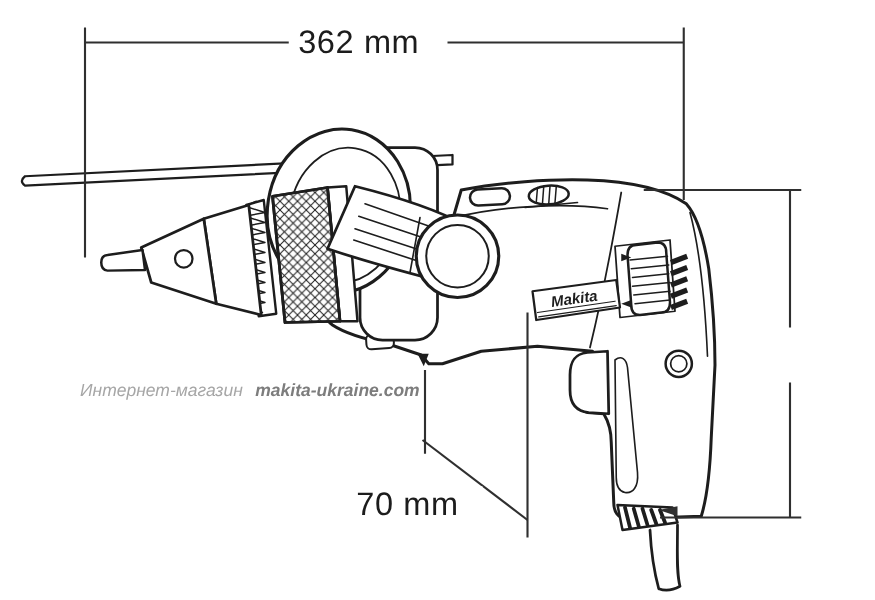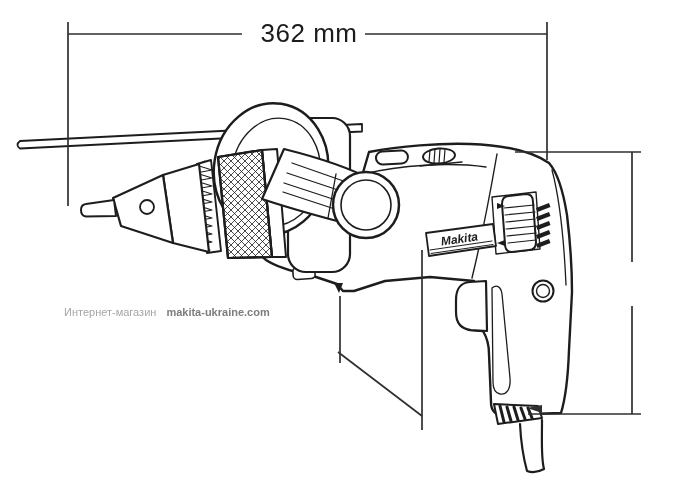--- a/index.html
+++ b/index.html
@@ -5,26 +5,27 @@
   html,body{margin:0;padding:0;background:#fff;}
   #canvas{
     position:relative;width:700px;height:480px;background:#ffffff;
     font-family:"Liberation Sans",sans-serif;overflow:hidden;
   }
   #canvas svg{position:absolute;left:0;top:0;}
   .dim-label{
     position:absolute;color:#1c1c1c;font-size:26px;line-height:28px;
     text-align:center;letter-spacing:0.5px;background:#fff;
   }
-  #label-width{left:253px;top:19px;width:112px;}
+  #label-width{left:231px;top:19px;width:112px;}
   #label-height{left:575px;top:266px;width:114px;}
   #label-grip{left:266px;top:389px;width:120px;}
   .watermark{
-    position:absolute;left:64px;top:303px;font-size:11px;line-height:18px;
+    position:absolute;left:64px;top:303px;font-size:14px;line-height:18px;
     white-space:nowrap;
+    font-style:italic;
   }
   .watermark .wm-prefix{color:#a6a6a6;font-weight:400;}
   .watermark .wm-site{color:#7d7d7d;font-weight:700;margin-left:10px;}
   svg text.brand{
     font-family:"Liberation Sans",sans-serif;font-size:12px;
     font-style:italic;font-weight:bold;fill:#1d1d1d;
   }
 </style>
 </head>
 <body>
@@ -163,18 +164,19 @@
       </g>
       <g>
         <path d="M 340,296 L 340,363"></path>
         <path d="M 422,250 L 422,430"></path>
         <path d="M 338,352 L 422,416"></path>
       </g>
     </g>
   </svg>
 
   <div class="dim-label" id="label-width">362 mm</div>
+  <div class="dim-label" id="label-grip">70 mm</div>
 
   <div class="watermark">
     <span class="wm-prefix">Интернет-магазин</span><span class="wm-site">makita-ukraine.com</span>
   </div>
 
 </div>
 
 </body></html>

